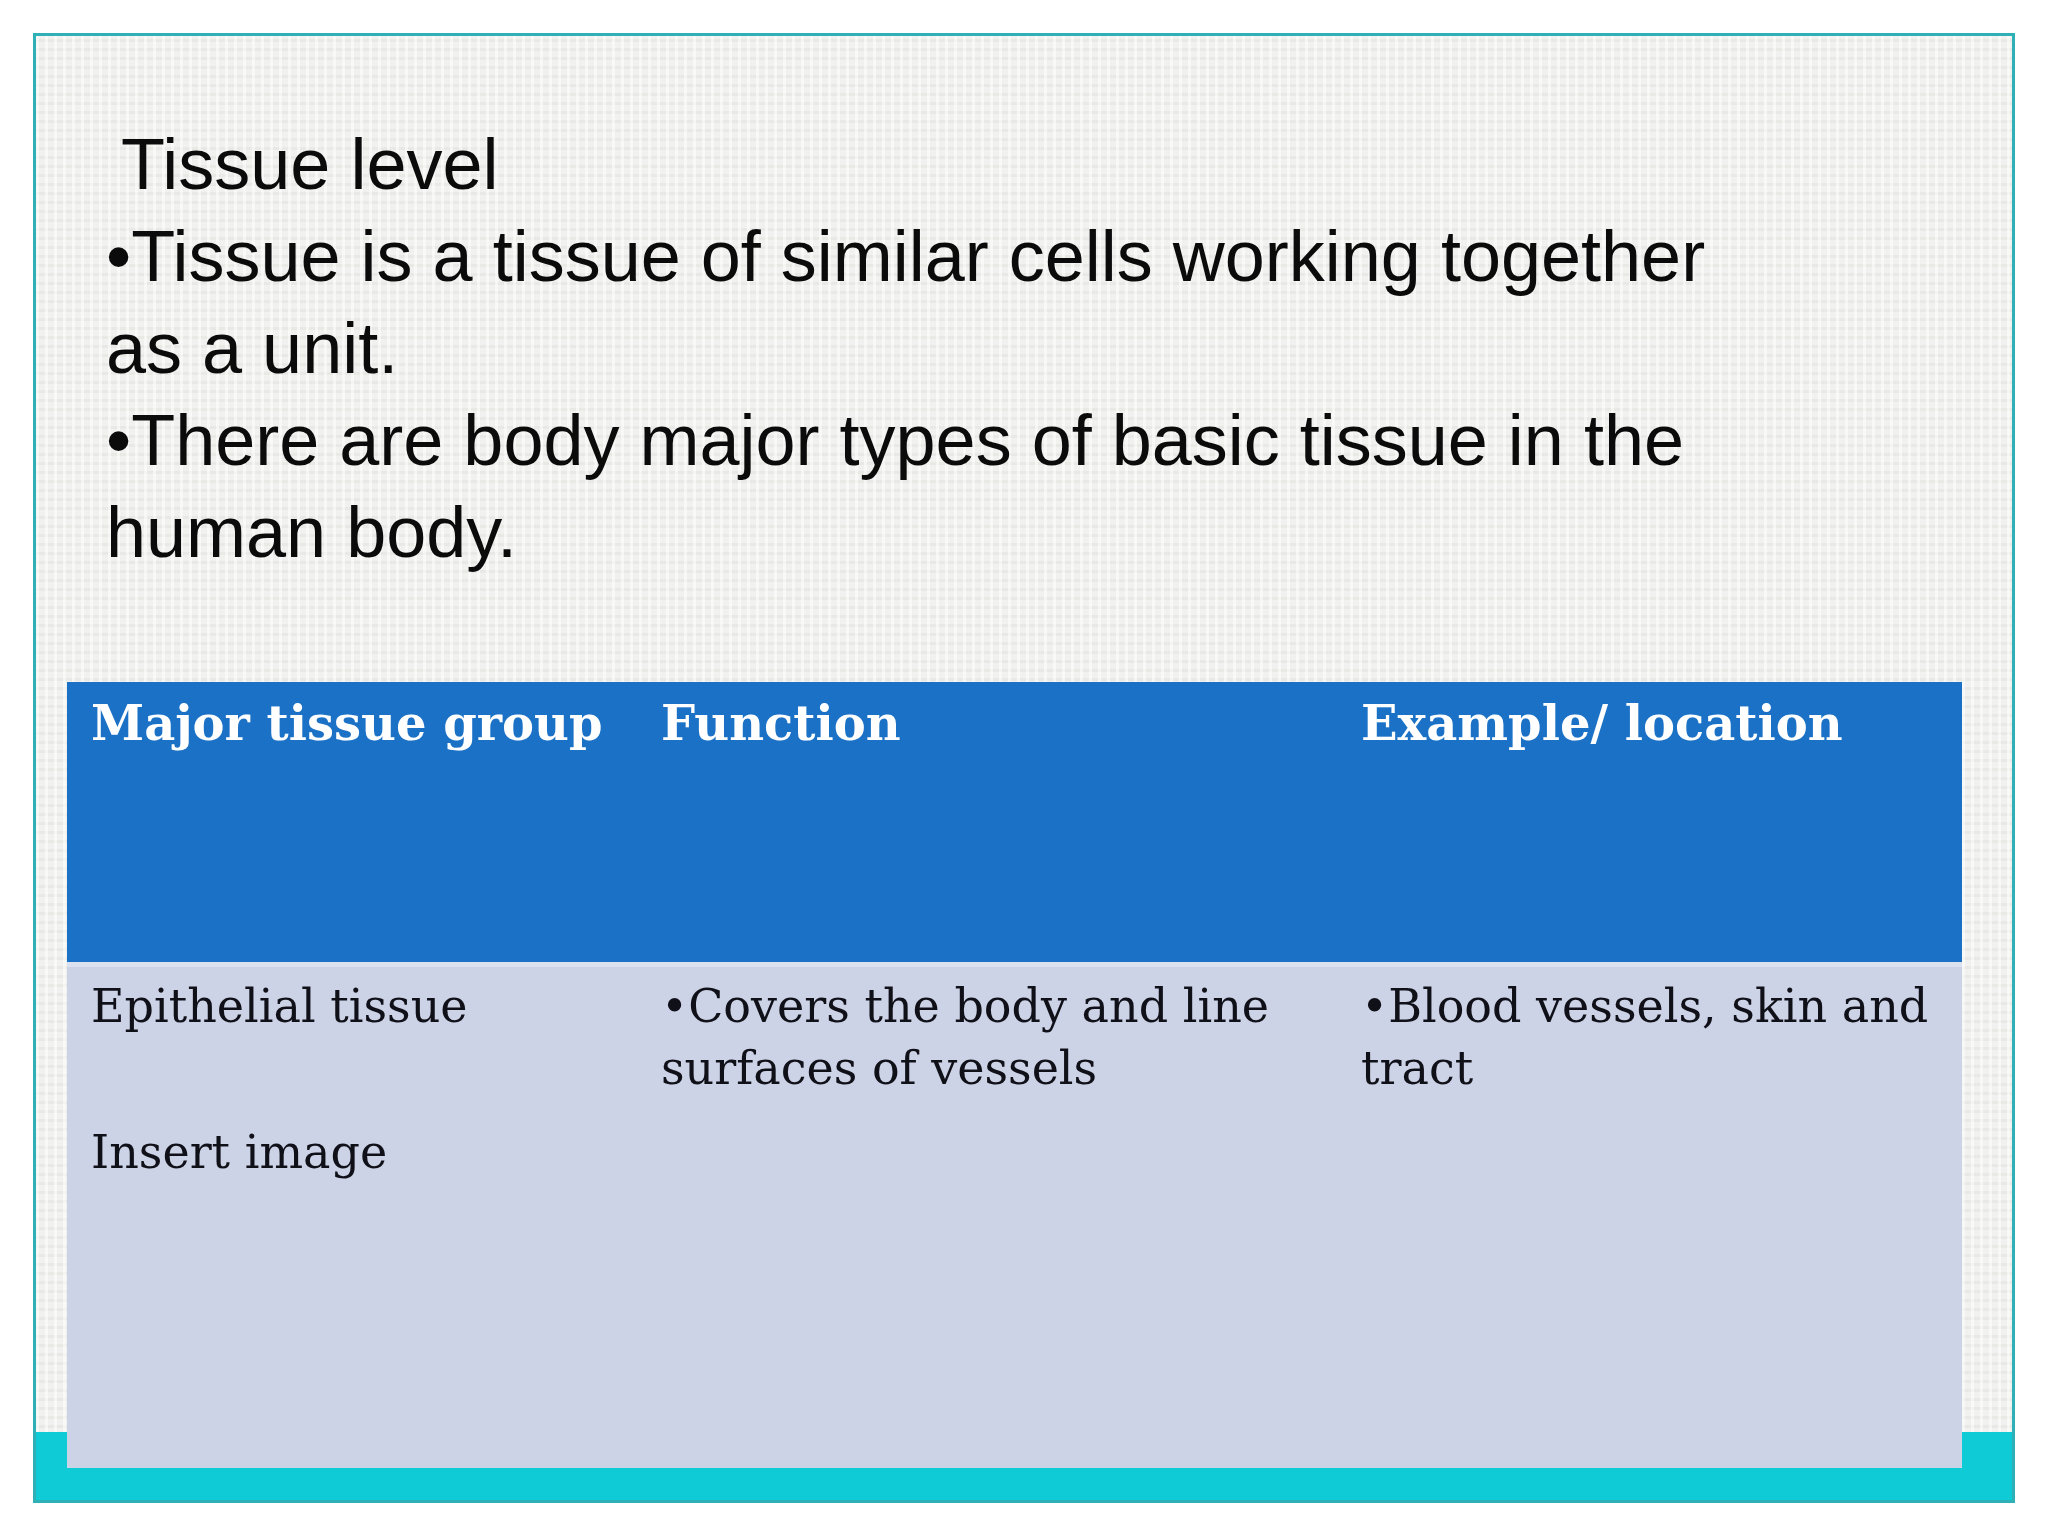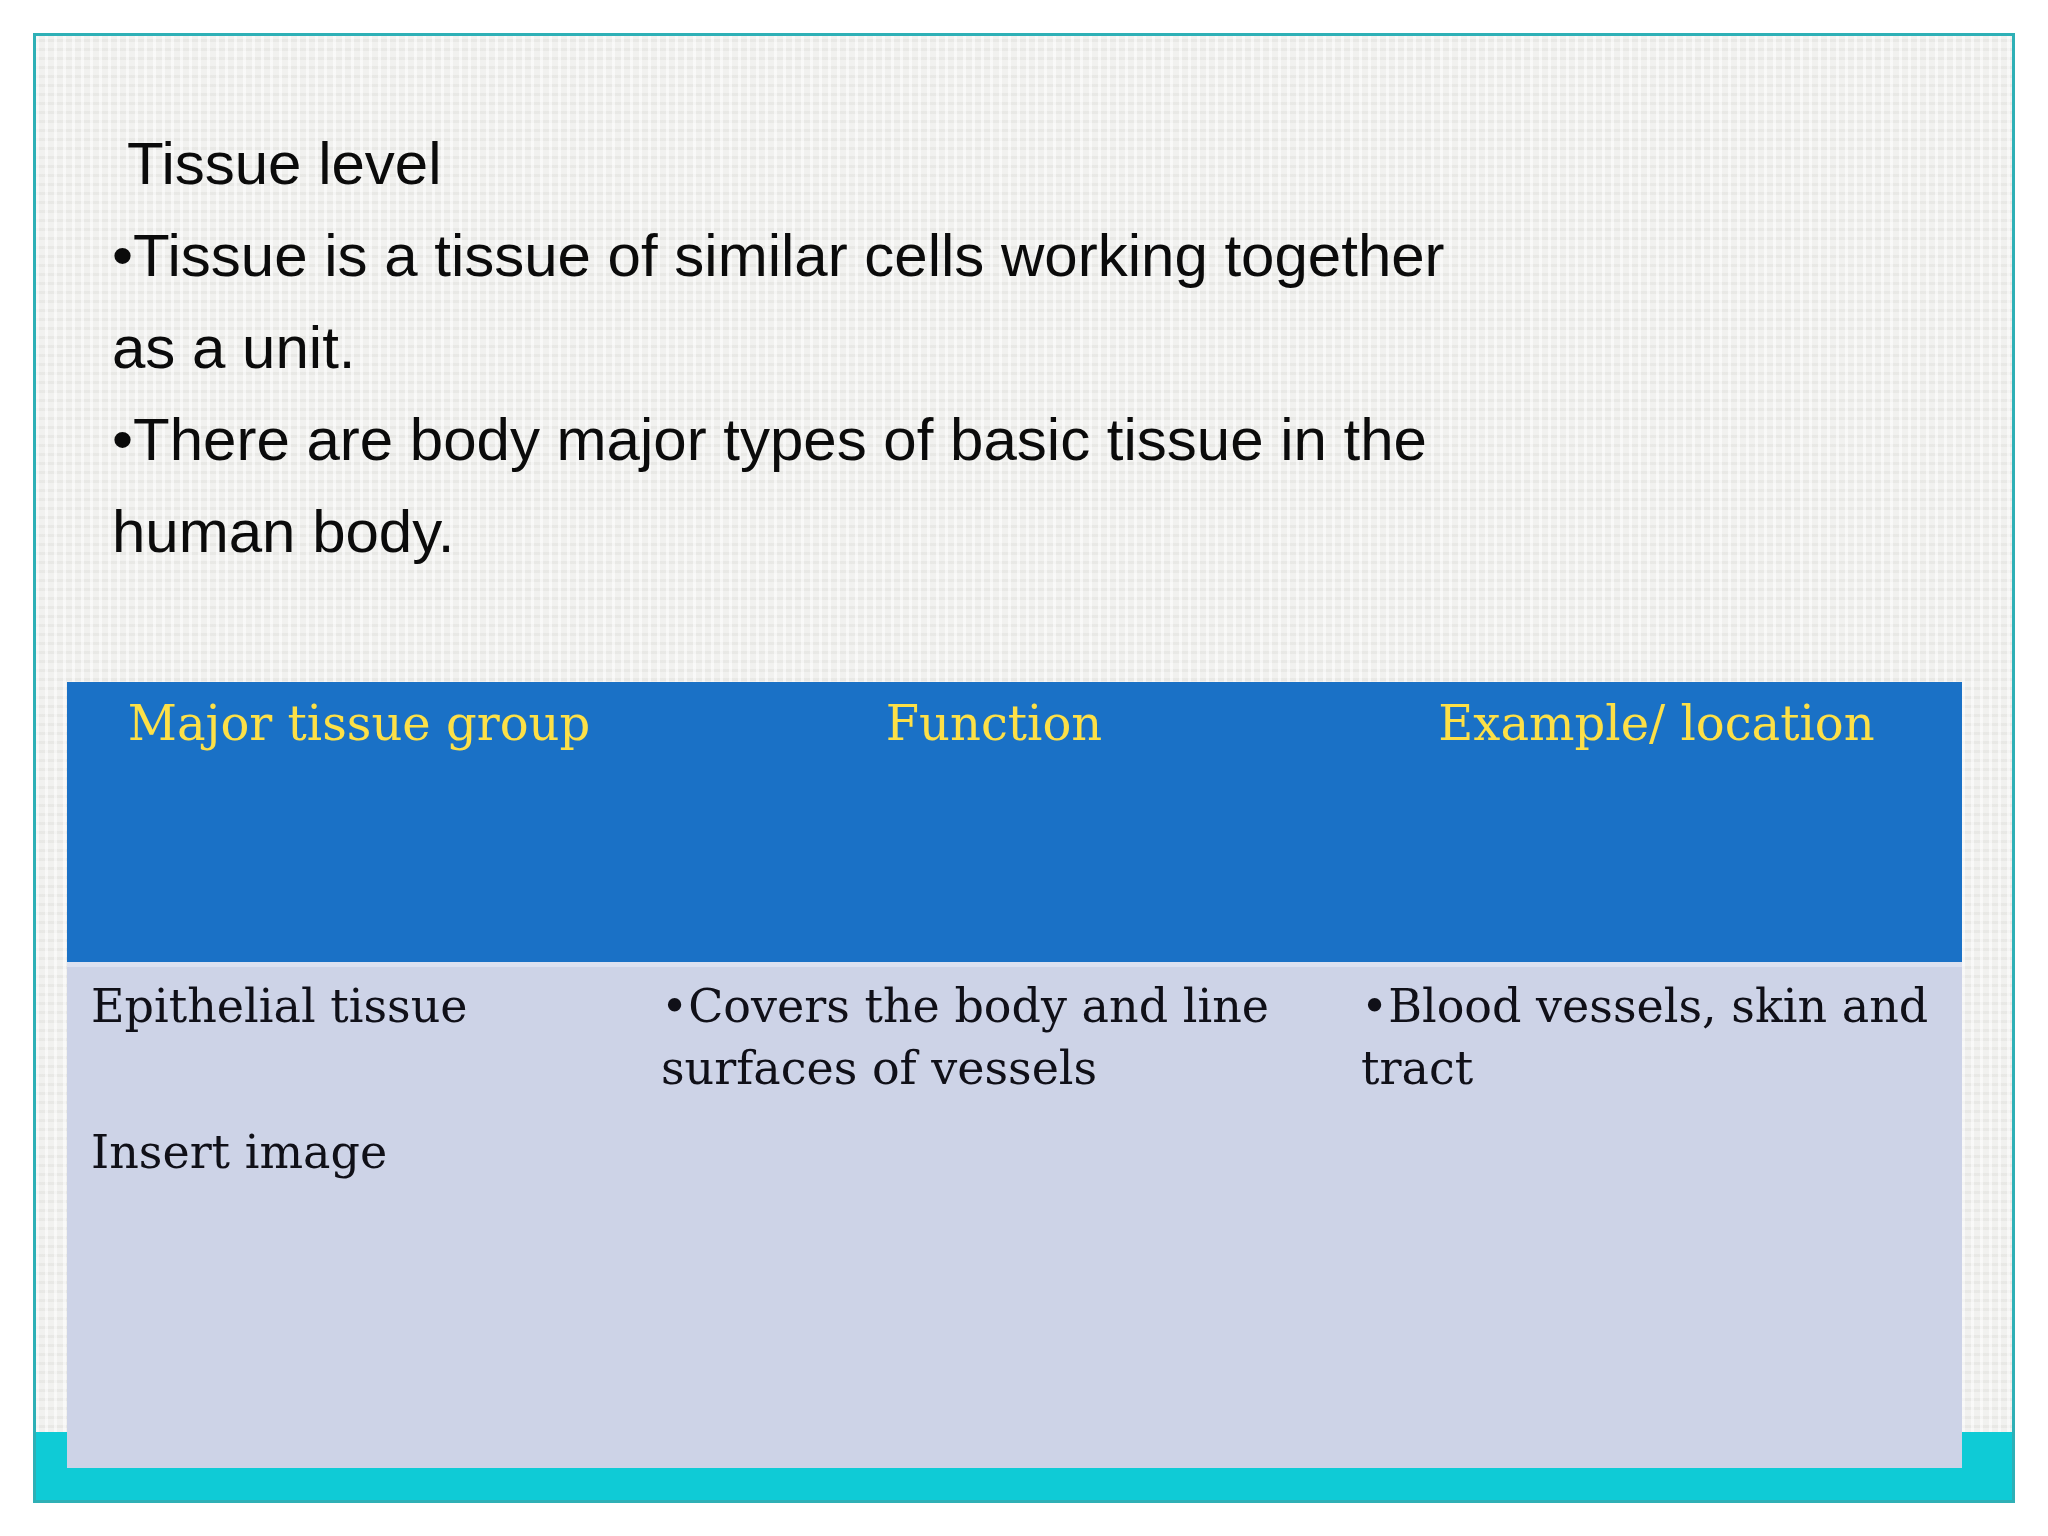--- a/index.html
+++ b/index.html
@@ -35,24 +35,24 @@
     right: 0;
     bottom: 0;
     height: 68px;
     background: var(--footer-cyan, #0fcbd6);
     z-index: 1;
   }
 
   
   .title-block {
     position: absolute;
-    left: 76px;
+    left: 70px;
     top: 82px;
     width: 1760px;
-    font-size: 60px;
+    font-size: 72px;
     line-height: 92px;
     color: #0b0b0b;
     z-index: 2;
   }
   .title-block .line {
     white-space: nowrap;
     margin: 0;
   }
   .title-block .line.first {
     padding-left: 15px;
@@ -68,28 +68,27 @@
     font-family: "DejaVu Serif", "Liberation Serif", serif;
   }
   .thead {
     display: grid;
     grid-template-columns: 570px 700px 625px;
     height: 280px;
     background: var(--header-blue, #1a71c6);
     box-sizing: border-box;
   }
   .th {
-    color: #fde047;
-    font-weight: normal;
+    color: #ffffff;
+    font-weight: bold;
     font-size: 48px;
     line-height: 62px;
     padding: 10px 10px 0 24px;
     white-space: nowrap;
     overflow: visible;
-    text-align: center;
   }
   .tbody {
     display: grid;
     grid-template-columns: 570px 700px 625px;
     height: 506px;
     background: var(--row-lavender, #cdd3e7);
     border-top: 5px solid #dce1f0;
     box-sizing: border-box;
   }
   .td {

